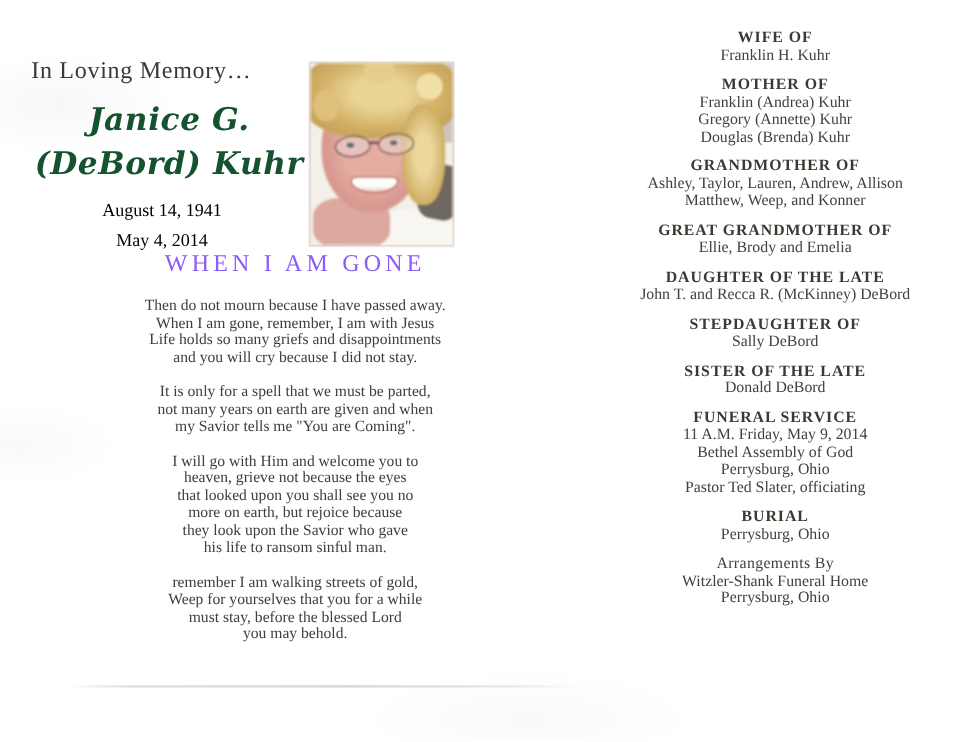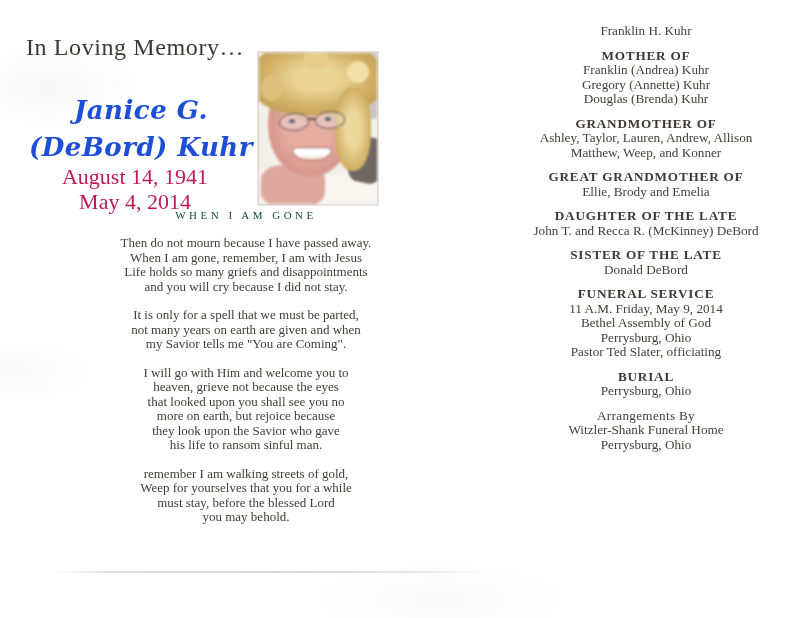--- a/index.html
+++ b/index.html
@@ -11,37 +11,37 @@
   }
   .scan-noise{
     position:absolute;inset:0;pointer-events:none;
     background:
       radial-gradient(140px 60px at 6% 14%, rgba(180,180,180,0.10), transparent 70%),
       radial-gradient(120px 50px at 2% 60%, rgba(180,180,180,0.08), transparent 70%),
       radial-gradient(200px 60px at 55% 97%, rgba(160,160,160,0.06), transparent 70%);
   }
   
   .intro{
-    position:absolute;left:26px;top:34px;
-    font-size:24px;color:#3b3835;letter-spacing:0.6px;
+    position:absolute;left:26px;top:48px;
+    font-size:20px;color:#3b3835;letter-spacing:0.6px;
   }
   .name-block{
-    position:absolute;left:0px;top:92px;width:282px;text-align:center;
+    position:absolute;left:0px;top:82px;width:282px;text-align:center;
     font-family:"DejaVu Serif", serif;font-style:italic;font-weight:bold;
-    font-size:26px;line-height:37px;color:#1d4ed8;letter-spacing:0.5px;
+    font-size:26px;line-height:37px;color:#14532d;letter-spacing:0.5px;
   }
   .dates-block{
     position:absolute;left:0px;top:164px;width:270px;text-align:center;
-    font-size:22px;line-height:25px;color:#be185d;
+    font-size:15px;line-height:25px;color:#000000;
   }
   .poem-block{
     position:absolute;left:62px;top:209px;width:368px;text-align:center;
   }
   .poem-title{
-    font-size:11px;letter-spacing:3.5px;color:#14532d;margin-bottom:15px;
+    font-size:20px;letter-spacing:3.5px;color:#8b5cf6;margin-bottom:15px;
   }
   .stanza{margin-bottom:14px;font-size:13px;line-height:14.5px;color:#403d3a;}
   
   .fold-line{
     position:absolute;left:55px;top:571px;width:430px;height:2px;
     background:linear-gradient(90deg, transparent, #d9d9d9 12%, #cfcccc 55%, #e4e2e2 85%, transparent);
     opacity:0.8;
   }
   
   .photo{
@@ -149,40 +149,45 @@
         <div>must stay, before the blessed Lord</div>
         <div>you may behold.</div>
       </div>
     </div>
 </div>
 
 <div class="fold-line"></div>
 
 <div class="family-block">
     <div class="section">
+      <div class="sec-heading">WIFE OF</div>
       <div class="sec-line">Franklin H. Kuhr</div>
     </div>
     <div class="section">
       <div class="sec-heading">MOTHER OF</div>
       <div class="sec-line">Franklin (Andrea) Kuhr</div>
       <div class="sec-line">Gregory (Annette) Kuhr</div>
       <div class="sec-line">Douglas (Brenda) Kuhr</div>
     </div>
     <div class="section">
       <div class="sec-heading">GRANDMOTHER OF</div>
       <div class="sec-line">Ashley, Taylor, Lauren, Andrew, Allison</div>
       <div class="sec-line">Matthew, Weep, and Konner</div>
     </div>
     <div class="section">
       <div class="sec-heading">GREAT GRANDMOTHER OF</div>
       <div class="sec-line">Ellie, Brody and Emelia</div>
     </div>
     <div class="section">
       <div class="sec-heading">DAUGHTER OF THE LATE</div>
       <div class="sec-line">John T. and Recca R. (McKinney) DeBord</div>
+    </div>
+    <div class="section">
+      <div class="sec-heading">STEPDAUGHTER OF</div>
+      <div class="sec-line">Sally DeBord</div>
     </div>
     <div class="section">
       <div class="sec-heading">SISTER OF THE LATE</div>
       <div class="sec-line">Donald DeBord</div>
     </div>
     <div class="section">
       <div class="sec-heading">FUNERAL SERVICE</div>
       <div class="sec-line">11 A.M. Friday, May 9, 2014</div>
       <div class="sec-line">Bethel Assembly of God</div>
       <div class="sec-line">Perrysburg, Ohio</div>

